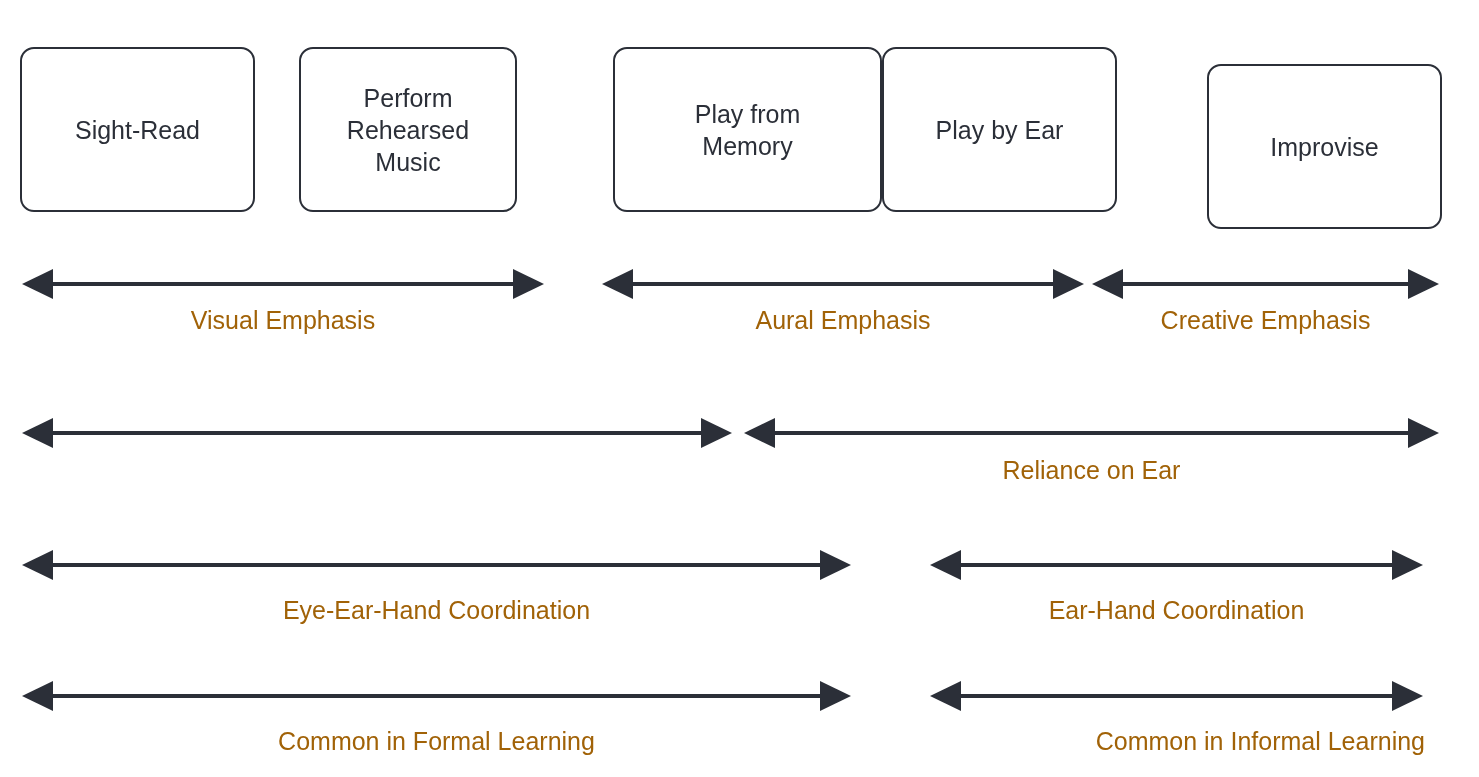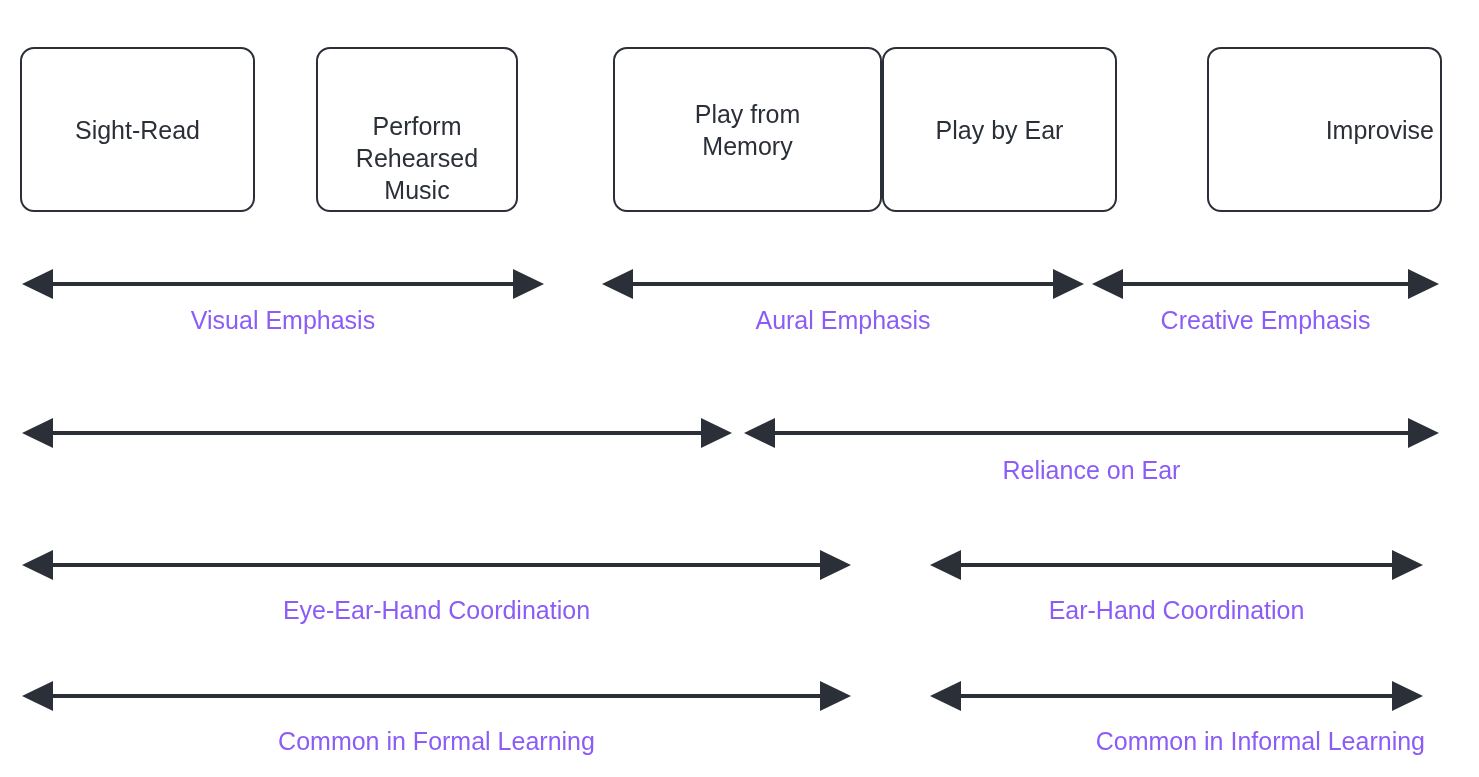--- a/index.html
+++ b/index.html
@@ -44,50 +44,50 @@
   .arrow-group {
     position: absolute;
   }
   .arrow-svg {
     display: block;
   }
   .axis-label {
     position: absolute;
     text-align: center;
     font-size: 25px;
-    color: #8b5cf6;
+    color: #a16207;
     white-space: nowrap;
     line-height: 1;
   }
 </style>
 </head>
 <body>
 
 <div id="canvas">
 
   <div class="node-box" style="left:20px; top:47px; width:235px; height:165px;">
     <span class="node-label">Sight-Read</span>
   </div>
 
-  <div class="node-box" style="left:316px; top:47px; width:202px; height:165px;align-items:flex-end;">
+  <div class="node-box" style="left:299px; top:47px; width:218px; height:165px;">
     <span class="node-label">Perform
 Rehearsed
 Music</span>
   </div>
 
   <div class="node-box" style="left:613px; top:47px; width:269px; height:165px;">
     <span class="node-label">Play from
 Memory</span>
   </div>
 
   <div class="node-box" style="left:882px; top:47px; width:235px; height:165px;">
     <span class="node-label">Play by Ear</span>
   </div>
 
-  <div class="node-box" style="left:1207px; top:47px; width:235px; height:165px;justify-content:flex-end;">
+  <div class="node-box" style="left:1207px; top:64px; width:235px; height:165px;">
     <span class="node-label">Improvise</span>
   </div>
 
   <div class="arrow-group" style="left:20px; top:266px; width:526px; height:36px;">
     <svg class="arrow-svg" width="526" height="36" viewBox="0 0 526 36">
       <line x1="30" y1="18" x2="496" y2="18" stroke="#2b2f38" stroke-width="4"></line>
       <polygon points="2,18 33,3 33,33" fill="#2b2f38"></polygon>
       <polygon points="524,18 493,3 493,33" fill="#2b2f38"></polygon>
     </svg>
   </div>

